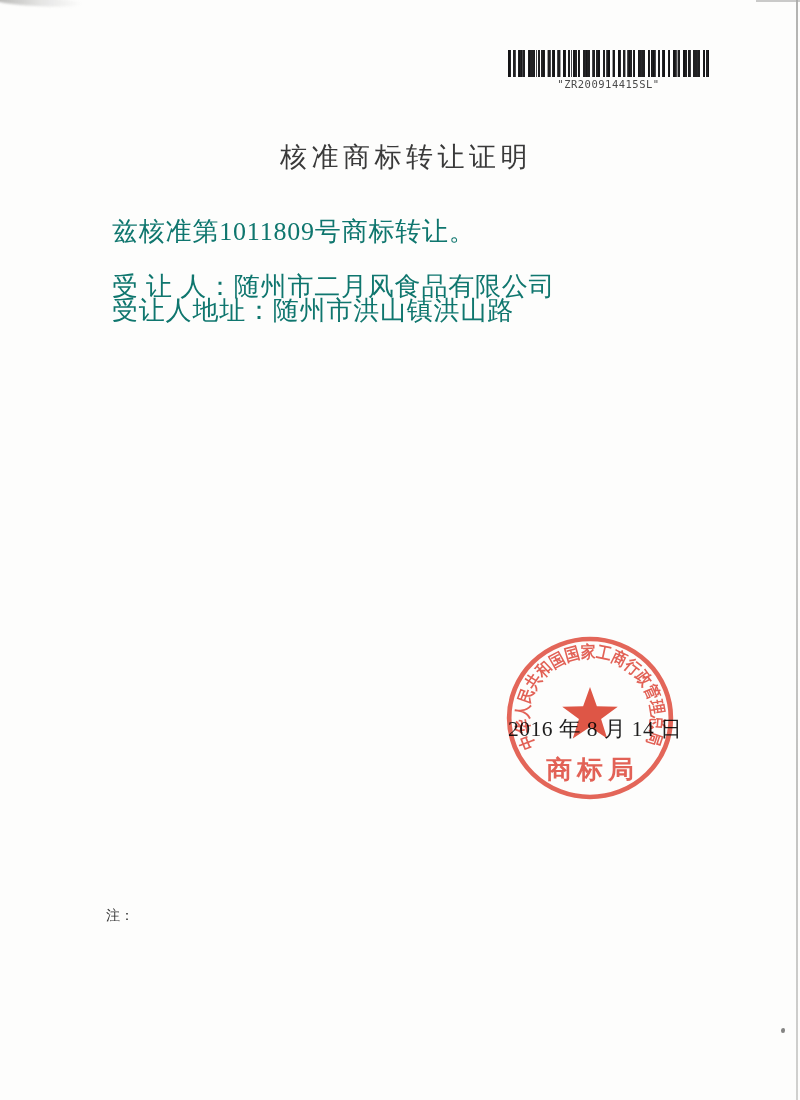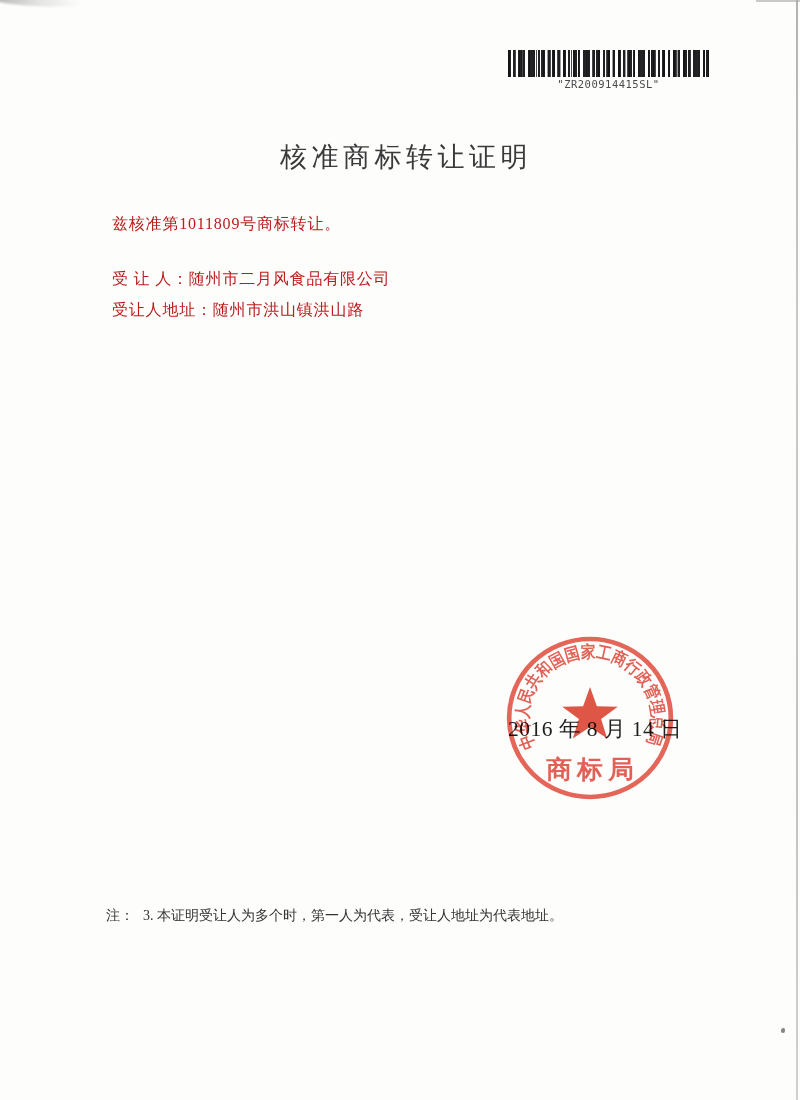--- a/index.html
+++ b/index.html
@@ -68,28 +68,28 @@
     position: absolute; left: 0; top: 139px;
     width: 812px;
     text-align: center;
     font-size: 27px;
     letter-spacing: 4.5px;
     font-weight: 500;
     color: #3a3a3a;
   }
   .body-line {
     position: absolute; left: 112px;
-    font-size: 16px;
+    font-size: 26px;
     letter-spacing: .8px;
-    color: #b91c1c;
+    color: #0f766e;
     white-space: pre;
   }
   .body-line-1 { top: 214px; }
   .body-line-2 { top: 269px; }
-  .body-line-3 { top: 293px; margin-top: 7px; }
+  .body-line-3 { top: 293px; }
 
   
   .seal {
     position: absolute; left: 504px; top: 634px;
     width: 172px; height: 168px;
     z-index: 1;
     opacity: .93;
   }
   .seal svg { width: 100%; height: 100%; display: block; }
   .seal .arc-text {
@@ -164,15 +164,14 @@
     </polygon>
     <text class="seal-bottom-text" x="103" y="172" text-anchor="middle" fill="#e0564a">商标局</text>
   </svg>
 </div>
 
 <div class="date-line">2016 年 8 月 14 日</div>
 
 <div class="notes">
   <div class="notes-label">注：</div>
   <div class="notes-items">
-    <div class="note-item">3. 本证明受让人为多个时，第一人为代表，受让人地址为代表地址。</div>
   </div>
 </div>
 
 </body></html>

